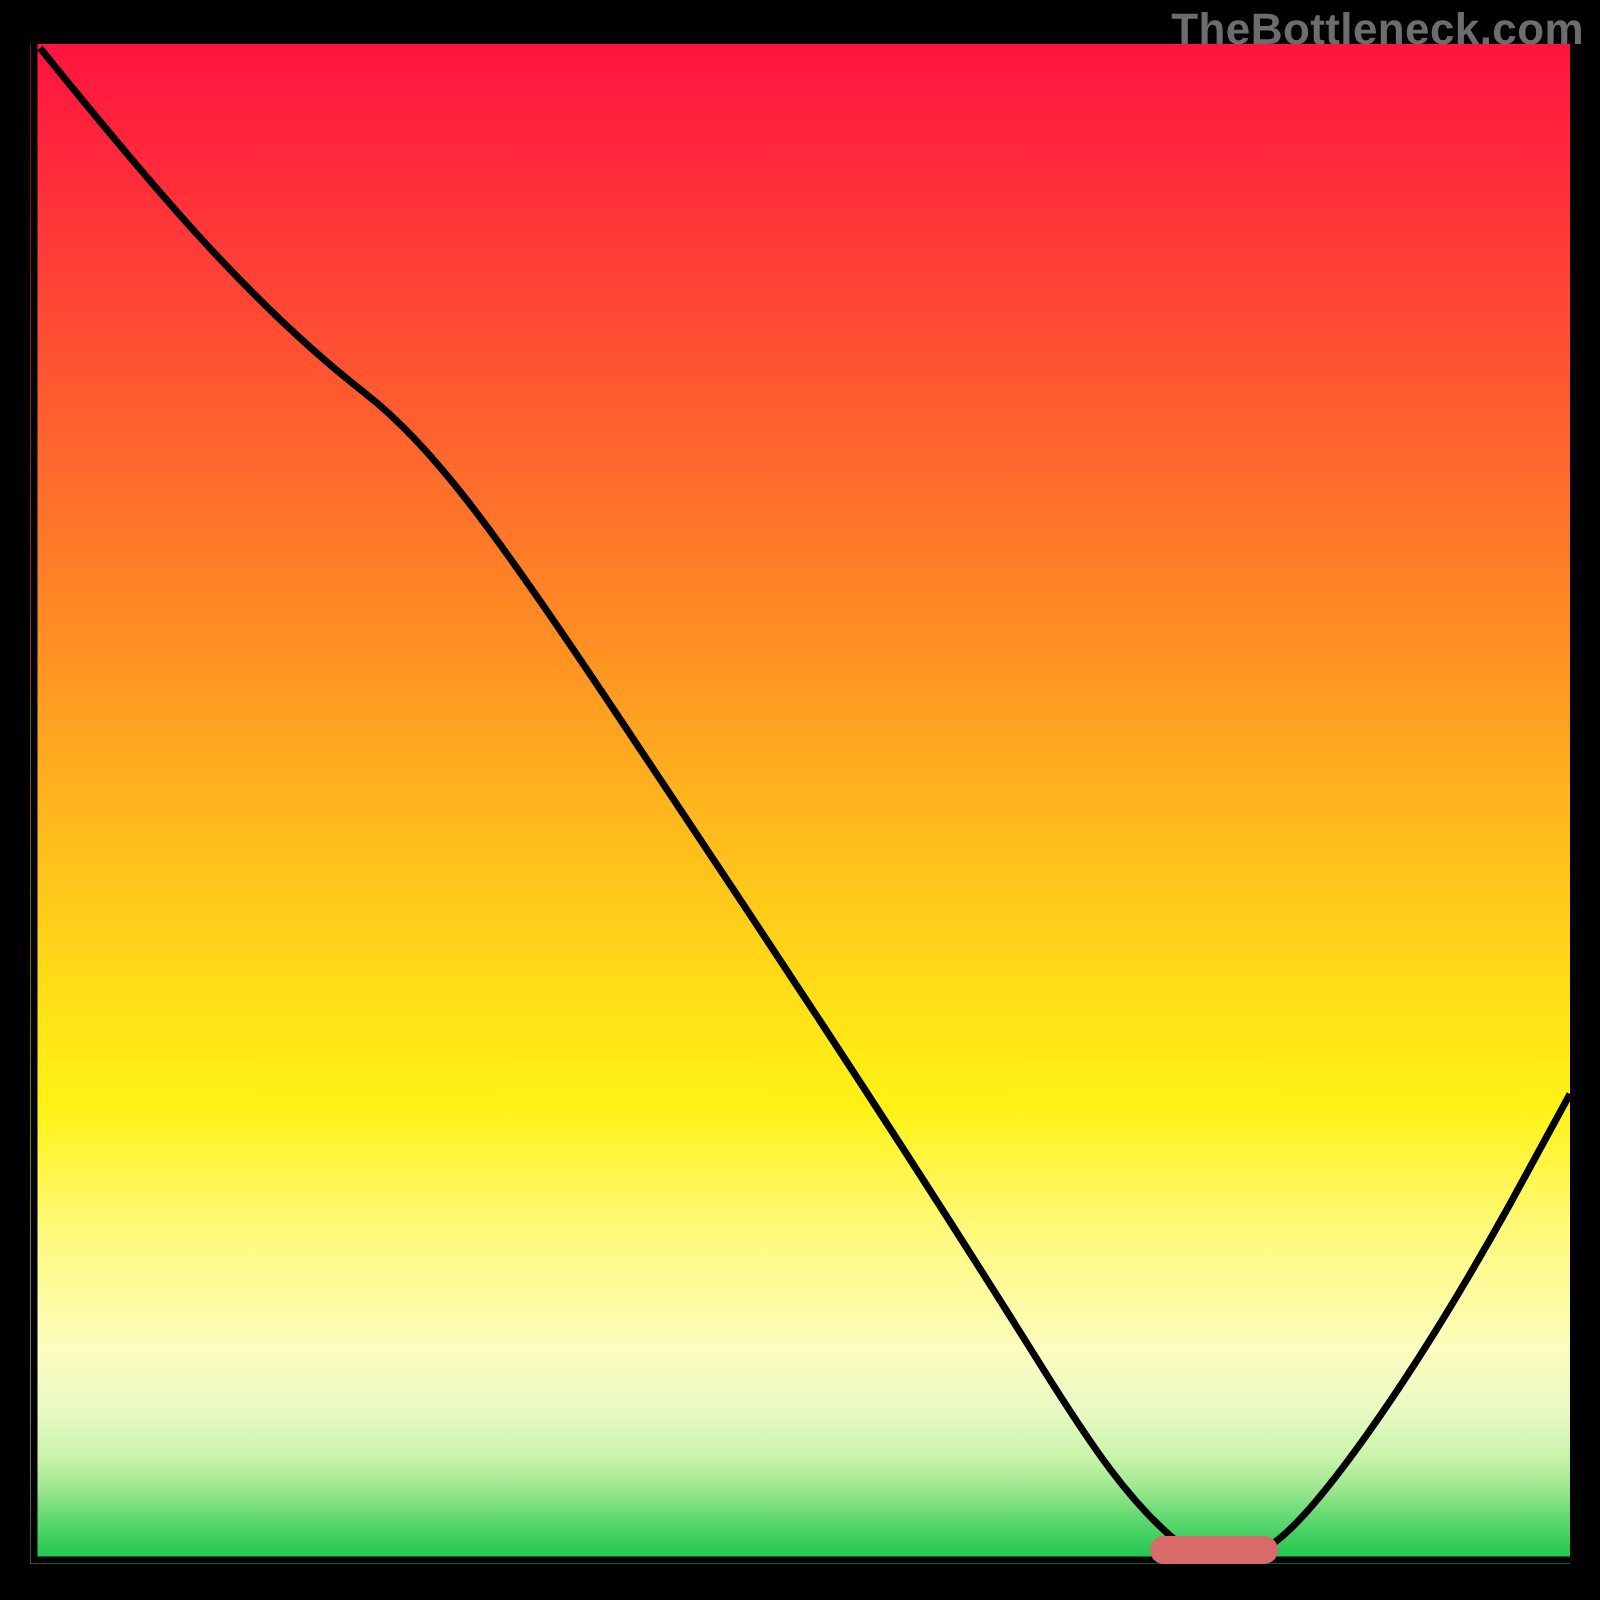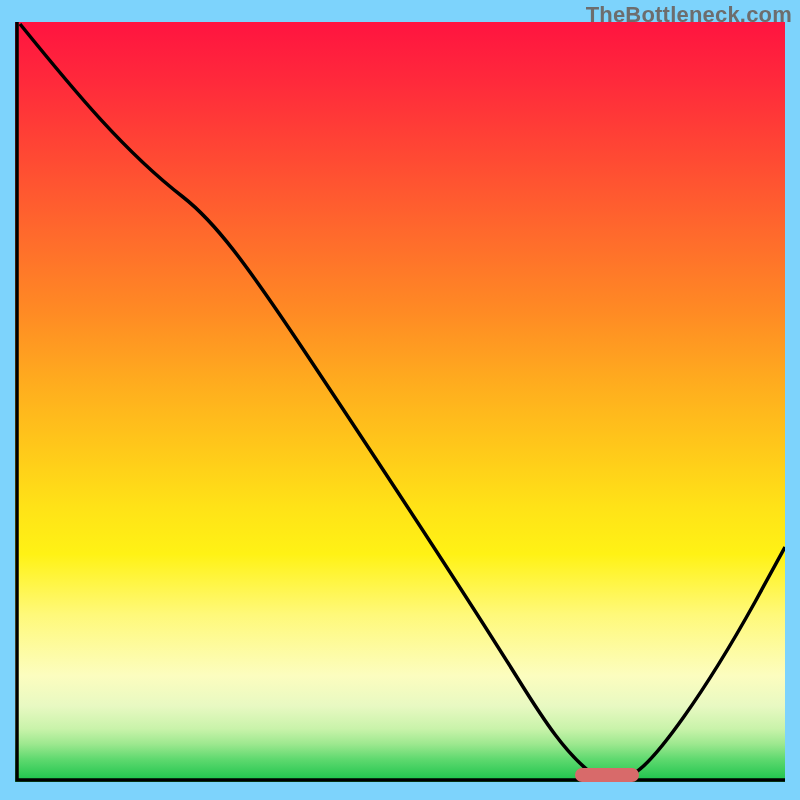--- a/index.html
+++ b/index.html
@@ -7,21 +7,21 @@
     padding: 0;
     width: 800px;
     height: 800px;
     overflow: hidden;
     font-family: Arial, Helvetica, sans-serif;
   }
   .chart-wrap {
     position: relative;
     width: 800px;
     height: 800px;
-    background: #7dd3fc;
+    background: #000000;
   }
   .watermark {
     position: absolute;
     top: 2px;
     right: 8px;
     font-size: 22px;
     font-weight: 600;
     color: #6d6d6d;
     letter-spacing: 0.2px;
     z-index: 5;

